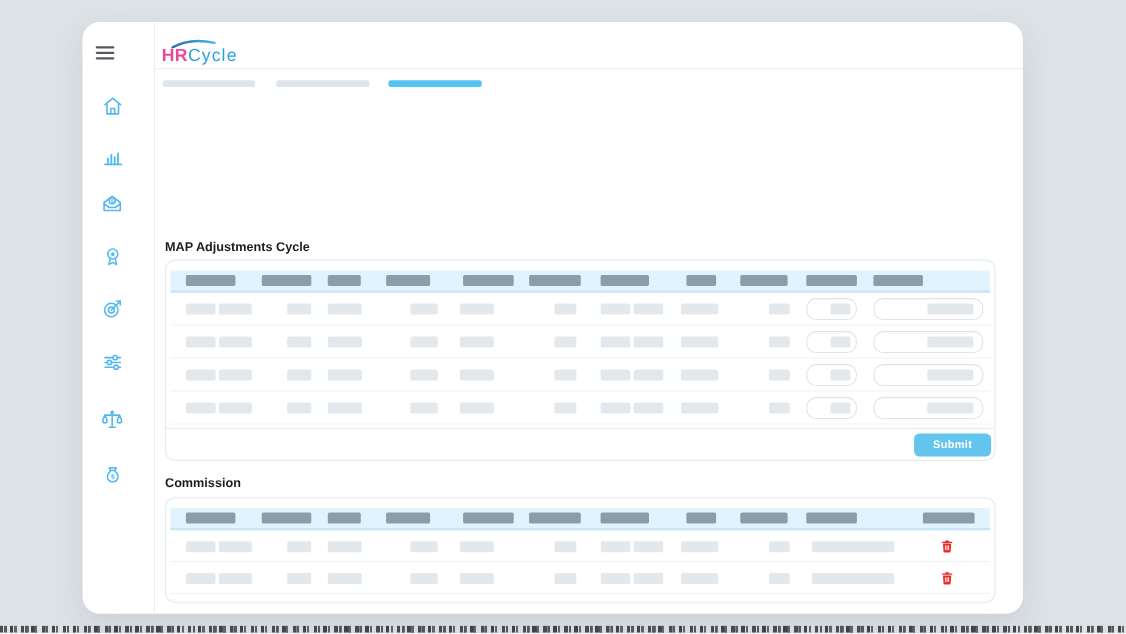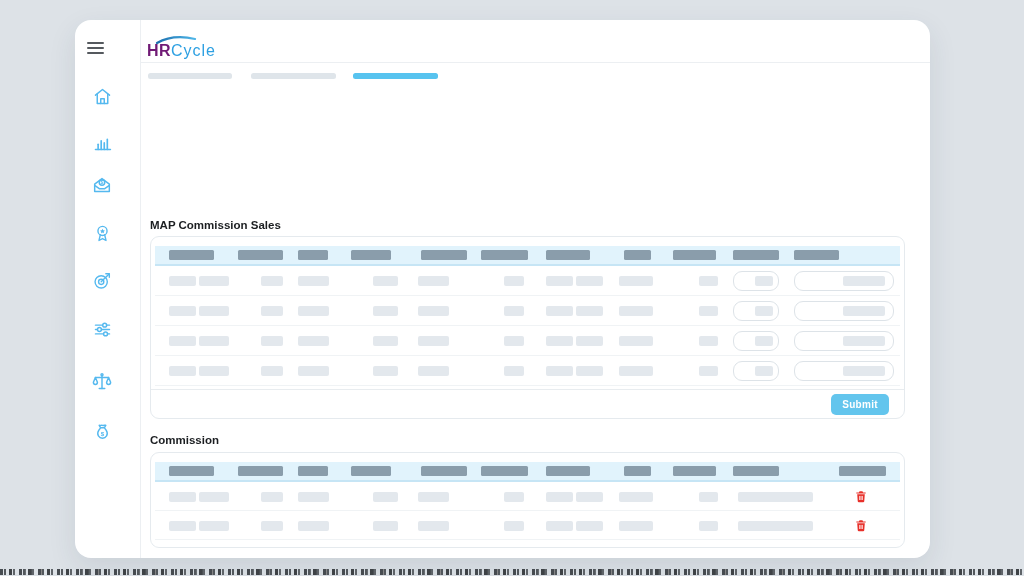--- a/index.html
+++ b/index.html
@@ -14,21 +14,21 @@
   .header-divider{position:absolute;left:65px;right:0;top:42px;height:1px;background:#eceff2;}
 
   
   .hamburger{position:absolute;left:9px;top:19px;width:26px;height:20px;cursor:pointer;}
   .hamburger i{position:absolute;left:3px;width:17px;height:2px;border-radius:1px;background:#55595e;}
   .hamburger i:nth-child(1){top:3px}.hamburger i:nth-child(2){top:8px}.hamburger i:nth-child(3){top:13px}
 
   
   .logo{position:absolute;left:72px;top:14px;height:26px;white-space:nowrap;}
   .logo .arc{position:absolute;left:8px;top:-1px;}
-  .logo .hr{font-size:16px;font-weight:bold;color:#701a75;letter-spacing:.4px;position:relative;top:8px;}
+  .logo .hr{font-size:16px;font-weight:bold;color:#ec4899;letter-spacing:.4px;position:relative;top:8px;}
   .logo .soft{font-size:16px;font-weight:500;color:#2da0e2;letter-spacing:1px;position:relative;top:8px;}
 
   
   .nav-item{position:absolute;left:10px;width:34px;height:34px;display:flex;align-items:center;
             justify-content:center;cursor:pointer;}
 
   
   .step{position:absolute;top:53px;height:6px;border-radius:2.5px;background:#dfe5ea;cursor:pointer;}
   .step.active{background:#57c3ef;}
 
@@ -49,21 +49,21 @@
   .table-panel{overflow:hidden;}
   .thead{position:absolute;left:4px;top:9px;width:745px;height:20px;background:#e1f3fc;
          border-bottom:2px solid #c6e5f5;box-sizing:border-box;}
   .hbar{position:absolute;top:4px;height:10px;background:#8a9dab;border-radius:1.5px;}
   .trow{position:absolute;left:4px;width:745px;border-bottom:1px solid #f0f3f5;box-sizing:border-box;}
   .sbar{position:absolute;top:10px;height:10px;background:#e3e8ed;border-radius:2px;}
   .mini-input{position:absolute;top:5px;height:20px;border:1px solid #dde3e8;border-radius:9px;
               background:#fff;box-sizing:border-box;cursor:text;}
   .inp-skel{position:absolute;top:4px;height:10px;background:#e3e8ed;border-radius:2px;}
   .panel-divider{position:absolute;left:0;right:0;height:1px;background:#e8ecef;}
-  .submit-btn{position:absolute;left:680px;top:157px;width:58px;height:21px;background:#63c5ed;
+  .submit-btn{position:absolute;left:680px;top:157px;width:70px;height:21px;background:#63c5ed;
               color:#fff;font-size:10px;font-weight:bold;border:none;border-radius:5px;
               font-family:"Liberation Sans",sans-serif;letter-spacing:.3px;cursor:pointer;}
   .trash-btn{position:absolute;left:698px;top:7px;width:16px;height:16px;border:none;background:none;
              padding:0;cursor:pointer;}
 
   
   .watermark{position:absolute;left:0;right:0;top:569px;height:6px;opacity:.85;
     background-image:
       repeating-linear-gradient(90deg,#2e3237 0 3px,transparent 3px 4px,#3c4146 4px 6px,
         transparent 6px 9px,#24282c 9px 12px,transparent 12px 13px,#4a4f54 13px 15px,transparent 15px 19px),
@@ -162,21 +162,21 @@
           <text x="12" y="15.6" font-size="7" fill="#55b9ef" stroke="none" text-anchor="middle" font-weight="bold">$</text>
         </svg>
     </div>
 
     <div class="step" style="left:73px;width:84px"></div>
     <div class="step" style="left:176px;width:85px"></div>
     <div class="step active" style="left:278px;width:85px"></div>
 
 
 
-    <div class="section-title" style="top:199px">MAP Commission Sales</div>
+    <div class="section-title" style="top:199px">MAP Adjustments Cycle</div>
     <div class="panel table-panel" style="top:216px;height:183px" id="map-panel">
       <div class="thead" id="map-thead">
           <span class="hbar" style="left: 14px; width: 45px;"></span>
           <span class="hbar" style="left: 83px; width: 45px;"></span>
           <span class="hbar" style="left: 143px; width: 30px;"></span>
           <span class="hbar" style="left: 196px; width: 40px;"></span>
           <span class="hbar" style="left: 266px; width: 46px;"></span>
           <span class="hbar" style="left: 326px; width: 47px;"></span>
           <span class="hbar" style="left: 391px; width: 44px;"></span>
           <span class="hbar" style="left: 469px; width: 27px;"></span>

